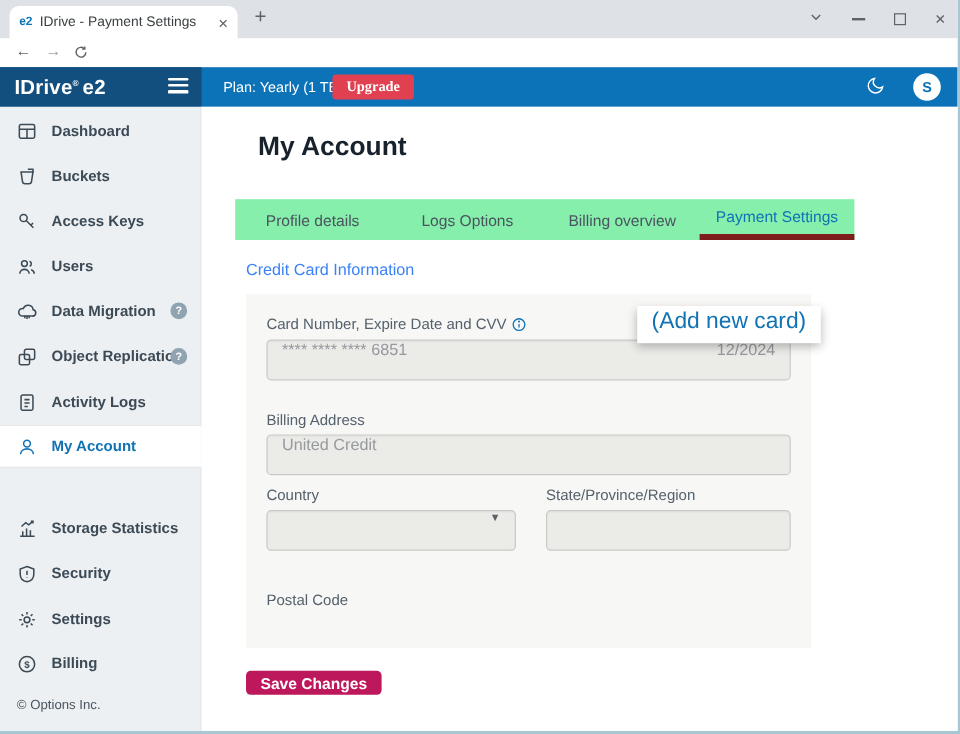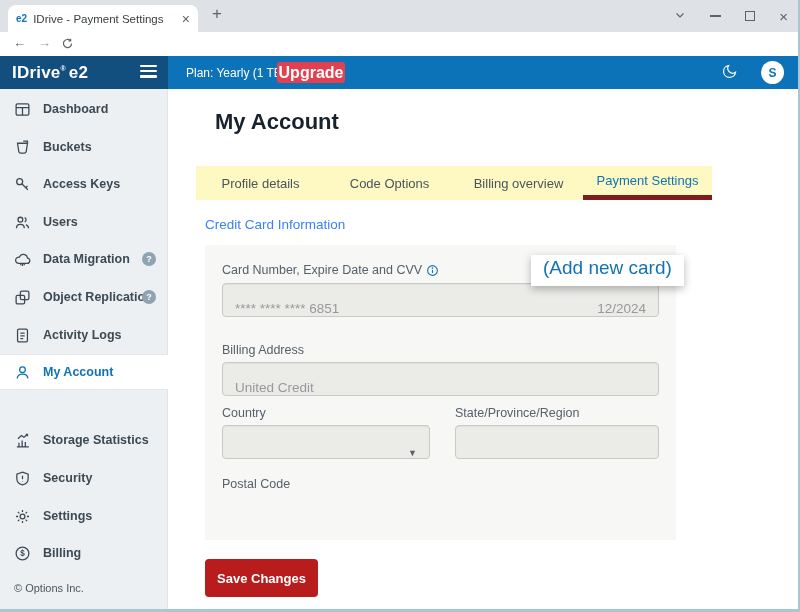--- a/index.html
+++ b/index.html
@@ -36,22 +36,22 @@
   
   .appheader{ position:absolute; left:0; top:56px; width:100%; height:33px; background:#0c73b8; }
   .logozone{ position:absolute; left:0; top:0; width:168px; height:33px; background:#134f7e;
              display:flex; align-items:center; padding-left:12px; color:#fff; }
   .logo{ font-size:17px; font-weight:bold; letter-spacing:.2px; }
   .logo sup{ font-size:7px; } .logo .e2{ font-weight:600; margin-left:3px; }
   .burger{ position:absolute; left:140px; top:9px; width:17px; }
   .burger div{ height:2.2px; background:#fff; margin-bottom:3px; border-radius:1px; }
   .plan{ position:absolute; left:186px; top:10px; font-size:12px; color:#fff; }
   .upgrade{ position:absolute; left:277px; top:6px; width:68px; height:21px; background:#e04050;
-            border:none; border-radius:3px; color:#fff; font-size:16px; font-weight:bold;
-            font-family:Liberation Sans, sans-serif; }
+            border:none; border-radius:3px; color:#fff; font-size:12px; font-weight:bold;
+            font-family:Liberation Serif, serif; }
   .moon{ position:absolute; right:60px; top:7px; }
   .avatar{ position:absolute; right:14px; top:5px; width:23px; height:23px; border-radius:50%;
            background:#fff; color:#0c73b8; font-size:12px; font-weight:bold; display:flex;
            align-items:center; justify-content:center; }
 
   
   .sidebar{ position:absolute; left:0; top:89px; width:168px; height:523px; background:#edf0f2;
             border-right:1px solid #dfe4e7; }
   .sitem{ position:absolute; left:0; width:168px; height:36px; display:flex; align-items:center;
           gap:12px; padding-left:14px; color:#3c4a56; font-size:12.5px; font-weight:bold; }
@@ -60,39 +60,39 @@
                  border-bottom:1px solid #e3e7ea; }
   .helpbadge{ position:absolute; right:12px; width:14px; height:14px; border-radius:50%;
               background:#8fa3b0; color:#fff; font-size:9px; font-weight:bold; display:flex;
               align-items:center; justify-content:center; }
   .sfooter{ position:absolute; left:14px; top:493px; font-size:11px; color:#4a5560; }
 
   
   .main{ position:absolute; left:168px; top:89px; width:632px; height:523px; background:#fff; }
   .pagetitle{ position:absolute; left:47px; top:20px; font-size:22px; font-weight:bold;
               color:#18222c; }
-  .tabbar{ position:absolute; left:28px; top:77px; width:516px; height:34px; background:#fef9c3;
+  .tabbar{ position:absolute; left:28px; top:77px; width:516px; height:34px; background:#86efac;
            display:flex; }
   .mtab{ flex:1; display:flex; align-items:center; justify-content:center; font-size:13px;
          color:#4a545e; }
   .mtab.active{ color:#1173b4; border-bottom:5px solid #7f1d1d; }
   .sectiontitle{ position:absolute; left:37px; top:128px; font-size:13.5px; font-weight:normal;
                  color:#3b82f6; }
   .panel{ position:absolute; left:37px; top:156px; width:471px; height:295px; background:#f7f7f5; }
   .flabel{ position:absolute; font-size:12.5px; color:#55616c; }
   .finput{ position:absolute; height:34px; background:#ebebe8; border:1px solid #c9c9c6;
-           border-radius:4px; display:flex; align-items:flex-end; padding:0 12px;
+           border-radius:4px; display:flex; align-items:flex-start; padding:0 12px;
            font-size:13.5px; color:#96999d; box-shadow:inset 0 1px 1px rgba(0,0,0,.04); }
   .expiry{ margin-left:auto; }
   .selcaret{ margin-left:auto; font-size:9px; color:#5a6268; }
   .infoicon{ display:inline-block; vertical-align:-3px; margin-left:4px; }
   .addcard{ position:absolute; left:363px; top:166px; height:31px; background:#fff;
             padding:2px 12px 4px; font-size:19px; color:#1173b4; white-space:nowrap;
             box-shadow:0 3px 8px rgba(0,0,0,.28); z-index:5; }
-  .savebtn{ position:absolute; left:37px; top:470px; width:113px; height:38px; background:#b91c1c;
+  .savebtn{ position:absolute; left:37px; top:470px; width:113px; height:20px; background:#be185d;
             border:none; border-radius:4px; color:#fff; font-size:13px; font-weight:bold;
             font-family:inherit; }
 </style>
 </head>
 <body>
 
 <div class="window">
 
   <div class="tabstrip">
     <div class="tab">
@@ -257,21 +257,21 @@
       <span>Billing</span>
     </div>
     <div class="sfooter">© Options Inc.</div>
   </div>
 
   <div class="main">
     <div class="pagetitle">My Account</div>
 
     <div class="tabbar">
       <div class="mtab">Profile details</div>
-      <div class="mtab">Code Options</div>
+      <div class="mtab">Logs Options</div>
       <div class="mtab">Billing overview</div>
       <div class="mtab active">Payment Settings</div>
     </div>
 
     <div class="sectiontitle">Credit Card Information</div>
 
     <div class="panel">
       <div class="flabel" style="left:17px; top:18px">
         <span>Card Number, Expire Date and CVV</span><span class="infoicon"><svg width="13" height="13" viewBox="0 0 24 24" fill="none" stroke="#1173b4" stroke-width="2">
               <circle cx="12" cy="12" r="9"></circle>
@@ -290,21 +290,21 @@
       </div>
 
       <div class="flabel" style="left:17px; top:161px">Country</div>
       <div class="finput" style="left:17px; top:180px; width:208px">
         <span class="selcaret">▼</span>
       </div>
 
       <div class="flabel" style="left:250px; top:161px">State/Province/Region</div>
       <div class="finput" style="left:250px; top:180px; width:204px"></div>
 
-      <div class="flabel" style="left:17px; top:232px">Postal Code</div>
+      <div class="flabel" style="left:17px; top:248px">Postal Code</div>
     </div>
 
     <div class="addcard">(Add new card)</div>
 
     <button class="savebtn">Save Changes</button>
   </div>
 
 </div>
 
 </body></html>

